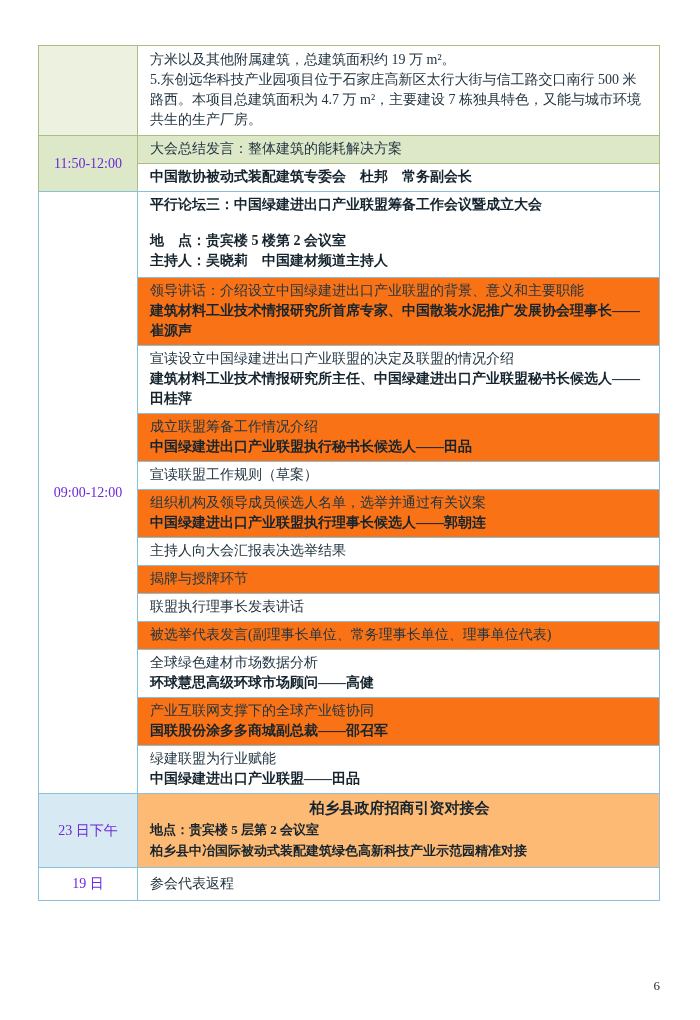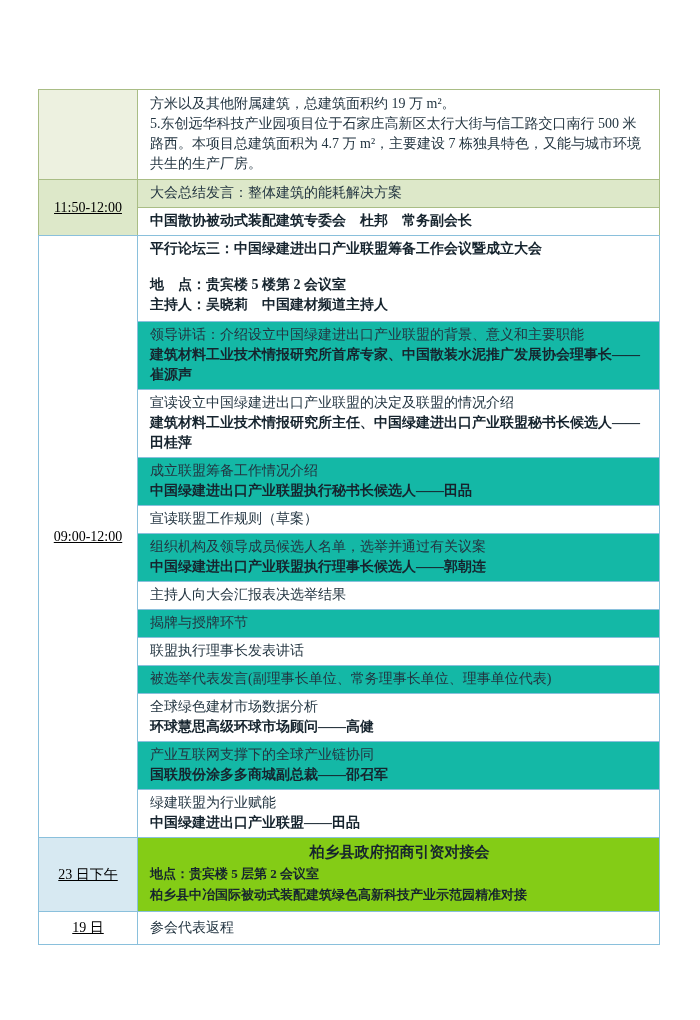--- a/index.html
+++ b/index.html
@@ -1,21 +1,20 @@
 <!DOCTYPE html>
 <html><head>
 <meta charset="utf-8">
 <style>
   html,body { margin:0; padding:0; }
   body { background:#ffffff; width:700px; height:1020px; position:relative; }
   .page {
     position:absolute; inset:0; background:#ffffff;
     font-family:"Liberation Serif","DejaVu Serif",serif;
     color:#233541;
-    margin-top:44px;
   }
   .tbl {
     position:absolute; left:38px; top:45px; width:622px;
     font-size:14px; line-height:20px;
   }
   
   .gsec { border:1px solid #a9bd85; border-bottom:none; }
   .gsec .row { display:flex; }
   .gsec .timecol { border-right:1px solid #a9bd85; }
   .rowA { border-bottom:1px solid #a9bd85; }
@@ -25,35 +24,35 @@
   .b2 { background:#ffffff; }
   
   .bsec { border:1px solid #8ac0dc; }
   .bsec .row { display:flex; }
   .bsec .timecol { border-right:1px solid #8ac0dc; }
   .rowD, .rowE { border-top:1px solid #8ac0dc; }
   
   .timecol {
     flex:0 0 99px; width:99px; box-sizing:border-box;
     display:flex; align-items:center; justify-content:center;
-    text-align:center; font-size:14px; color:#000000;text-decoration:underline;
+    text-align:center; font-size:14px; color:#6d28d9;
   }
   .content { flex:1; min-width:0; box-sizing:border-box; }
   .pad { padding:4px 10px 5px 12px; }
   .content p { margin:0; }
   .sub, .sess { padding:3px 10px 4px 12px; }
   .sess { border-top:1px solid #8ac0dc; }
-  .sess.alt { background:#14b8a6; }
+  .sess.alt { background:#f97316; }
   .bold { font-weight:bold; color:#16242e; }
   .topic { font-weight:normal; }
   .speaker { font-weight:bold; color:#16242e; }
   .chead { padding-bottom:6px; }
   .gap { height:16px; }
   .tD { background:#d7e9f2; }
-  .mm { background:#84cc16; padding:3px 10px 6px 12px; }
+  .mm { background:#fdba74; padding:3px 10px 6px 12px; }
   .mm-title { text-align:center; font-size:15px; line-height:22px; }
   .mm-line { font-size:13px; line-height:21px; }
   .ec { display:flex; align-items:center; padding:6px 10px 6px 12px; }
   .pagenum {
     position:absolute; top:978px; right:40px;
     font-size:13px; color:#2a2a2a;
     font-family:"Liberation Serif","DejaVu Serif",serif;
   }
 </style>
 </head>

